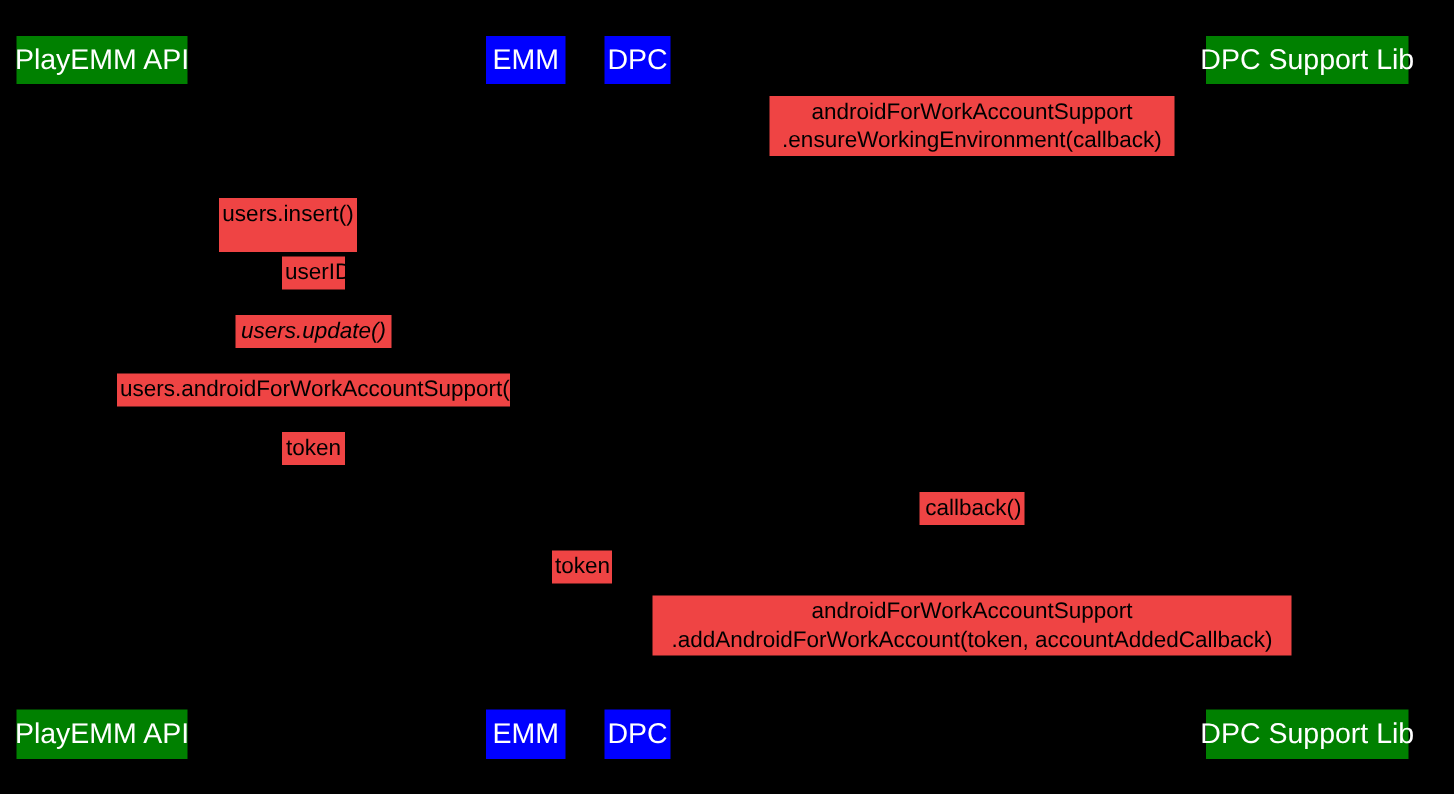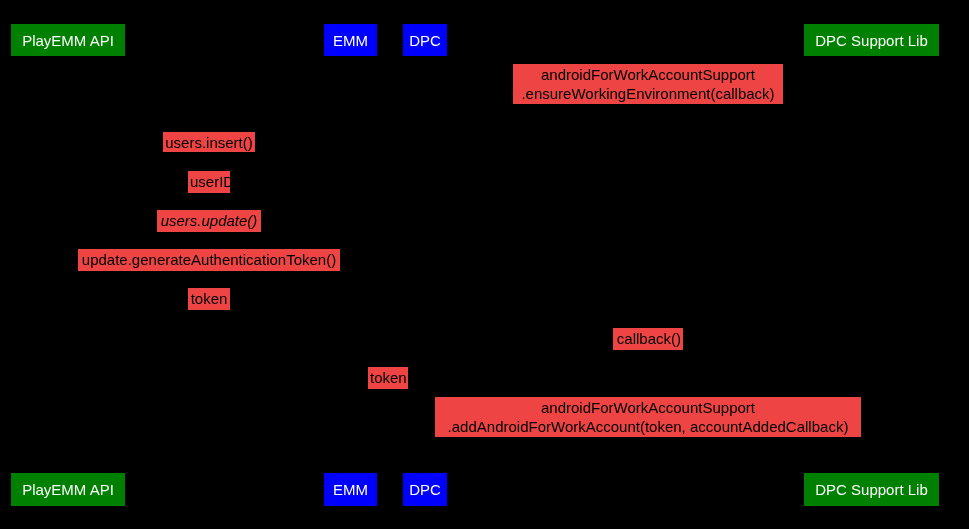--- a/index.html
+++ b/index.html
@@ -14,21 +14,21 @@
     background: #000000;
     overflow: hidden;
     font-family: "Liberation Sans", sans-serif;
   }
   .participant {
     position: absolute;
     display: flex;
     align-items: center;
     justify-content: center;
     color: #ffffff;
-    font-size: 15px;
+    font-size: 19px;
     line-height: 1;
     box-sizing: border-box;
     white-space: nowrap;
   }
   .lifeline {
     position: absolute;
     width: 1px;
     background: #000000;
   }
   .msg-label {
@@ -89,23 +89,23 @@
   </div>
   <div class="participant" style="left:403px; top:473px; width:44px; height:33px; background:#0000ff;">
     <span>DPC</span>
   </div>
   <div class="participant" style="left:804px; top:473px; width:135px; height:33px; background:#008000;">
     <span>DPC Support Lib</span>
   </div>
 
   <div class="msg-label" style="left:513px; top:64px; width:270px; height:40px;">androidForWorkAccountSupport
 .ensureWorkingEnvironment(callback)</div>
-  <div class="msg-label" style="left:163px; top:132px; width:92px; height:20px;">users.insert()</div>
+  <div class="msg-label" style="left:146px; top:132px; width:92px; height:36px;">users.insert()</div>
   <div class="msg-label" style="left:188px; top:171px; width:42px; height:22px;">userID</div>
   <div class="msg-label" style="left:157px; top:210px; width:104px; height:22px;font-style:italic;">users.update()</div>
-  <div class="msg-label" style="left:78px; top:249px; width:262px; height:22px;">update.generateAuthenticationToken()</div>
+  <div class="msg-label" style="left:78px; top:249px; width:262px; height:22px;">users.androidForWorkAccountSupport()</div>
   <div class="msg-label" style="left:188px; top:288px; width:42px; height:22px;">token</div>
   <div class="msg-label" style="left:613px; top:328px; width:70px; height:22px;text-align:right;">callback()</div>
   <div class="msg-label" style="left:368px; top:367px; width:40px; height:22px;">token</div>
   <div class="msg-label" style="left:435px; top:397px; width:426px; height:40px;">androidForWorkAccountSupport
 .addAndroidForWorkAccount(token, accountAddedCallback)</div>
 
 </div>
 
 </body></html>

